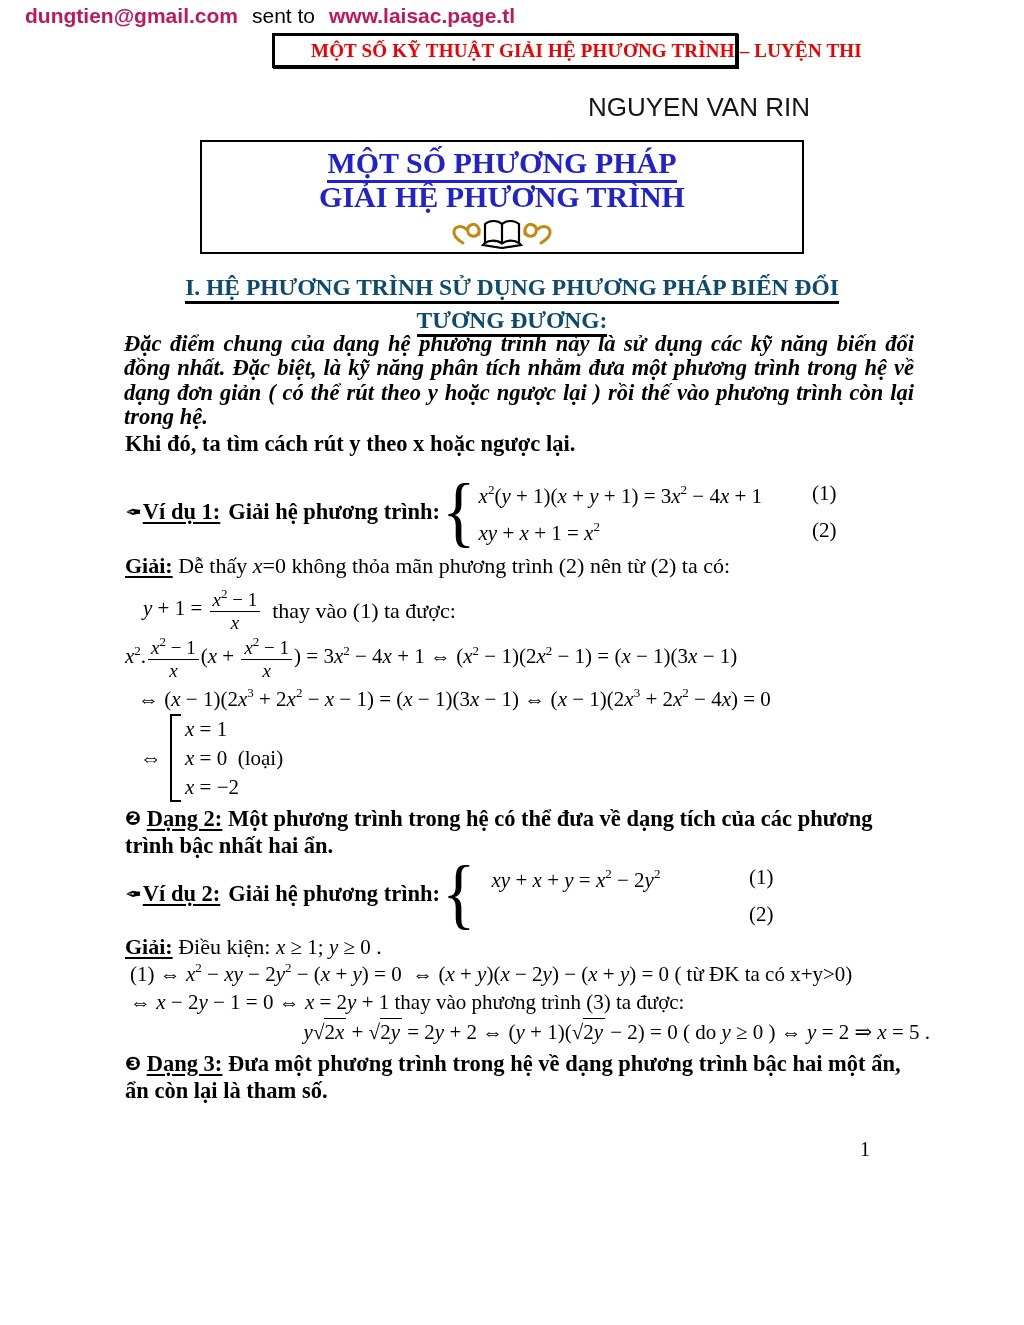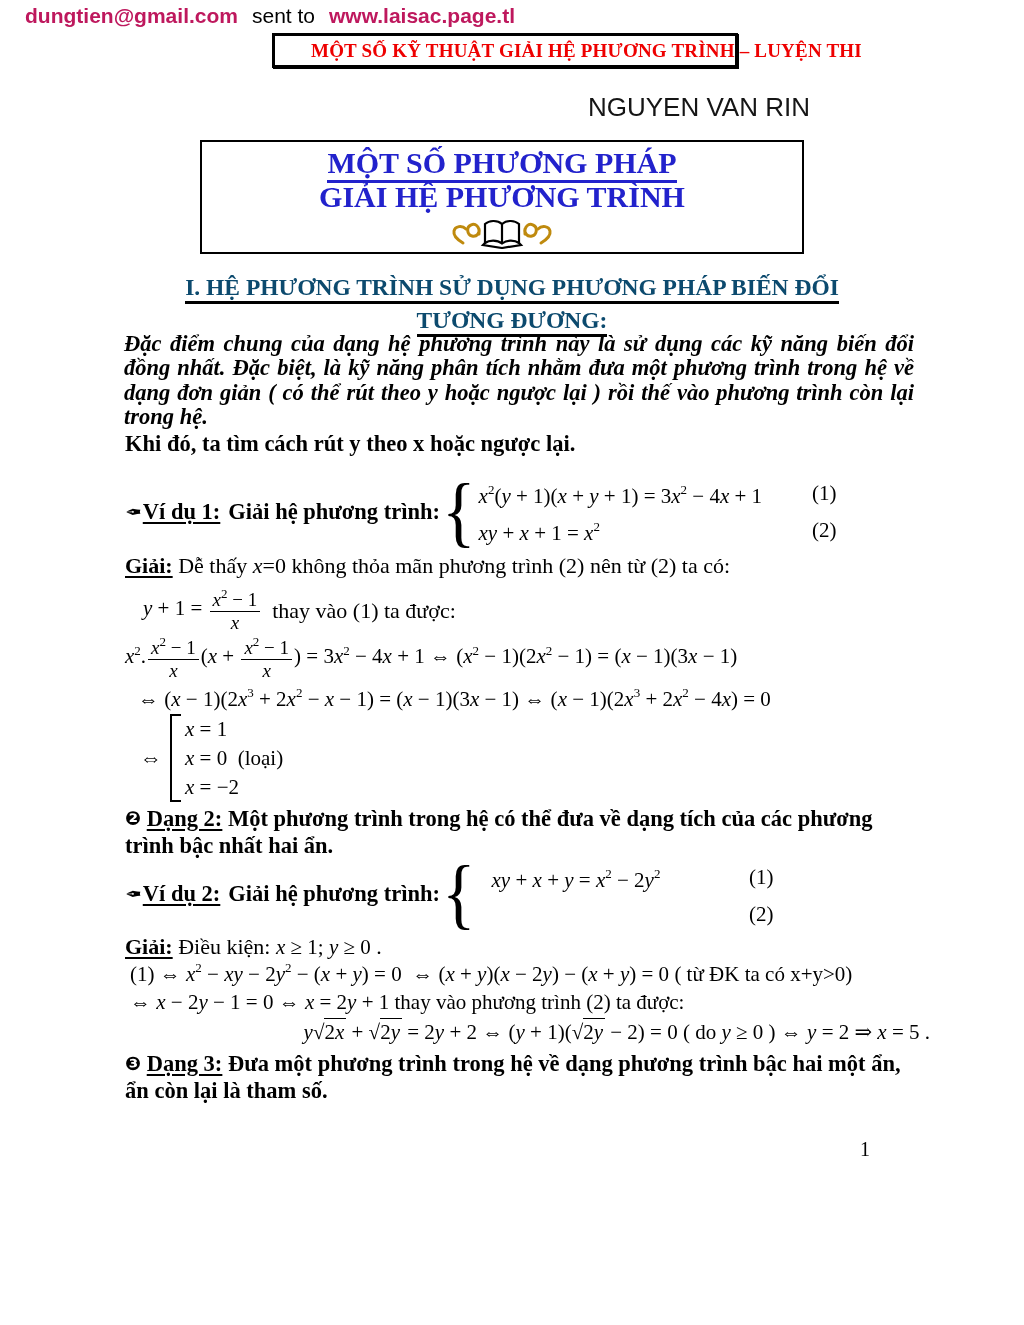--- a/index.html
+++ b/index.html
@@ -174,21 +174,21 @@
 </div>
 
 <div class="abs line" style="top:934px;">
   <span class="glabel">Giải:</span>
   <span>Điều kiện: <span class="math"><i>x</i> ≥ 1; <i>y</i> ≥ 0</span> .</span>
 </div>
 <div class="abs line" style="top:961px;left:130px;">
   <span class="math">(1) ⇔ <i>x</i><sup>2</sup> − <i>xy</i> − 2<i>y</i><sup>2</sup> − (<i>x</i> + <i>y</i>) = 0&nbsp;&nbsp;⇔ (<i>x</i> + <i>y</i>)(<i>x</i> − 2<i>y</i>) − (<i>x</i> + <i>y</i>) = 0 <span class="rm">( từ ĐK ta có x+y&gt;0)</span></span>
 </div>
 <div class="abs line" style="top:989px;left:130px;">
-  <span class="math">⇔ <i>x</i> − 2<i>y</i> − 1 = 0 ⇔ <i>x</i> = 2<i>y</i> + 1 <span class="rm">thay vào phương trình (2) ta được:</span></span>
+  <span class="math">⇔ <i>x</i> − 2<i>y</i> − 1 = 0 ⇔ <i>x</i> = 2<i>y</i> + 1 <span class="rm">thay vào phương trình (3) ta được:</span></span>
 </div>
 <div class="abs line" style="top:1015px;left:130px;height:34px;display:flex;align-items:center;justify-content:flex-end;">
   <span class="math"><i>y</i><span class="sq">√<span class="rad">2<i>x</i></span></span> + <span class="sq">√<span class="rad">2<i>y</i></span></span> = 2<i>y</i> + 2 ⇔ (<i>y</i> + 1)(<span class="sq">√<span class="rad">2<i>y</i></span></span> − 2) = 0 <span class="rm">( do <i>y</i> ≥ 0 )</span> ⇔ <i>y</i> = 2 ⇒ <i>x</i> = 5 .</span>
 </div>
 
 <div class="abs dang" style="top:1051px;">
   <span class="mk">❸</span> <span class="dl">Dạng 3:</span> <span>Đưa một phương trình trong hệ về dạng phương trình bậc hai một ẩn, ẩn còn lại là tham số.</span>
 </div>
 
 <div class="abs pgnum">1</div>

